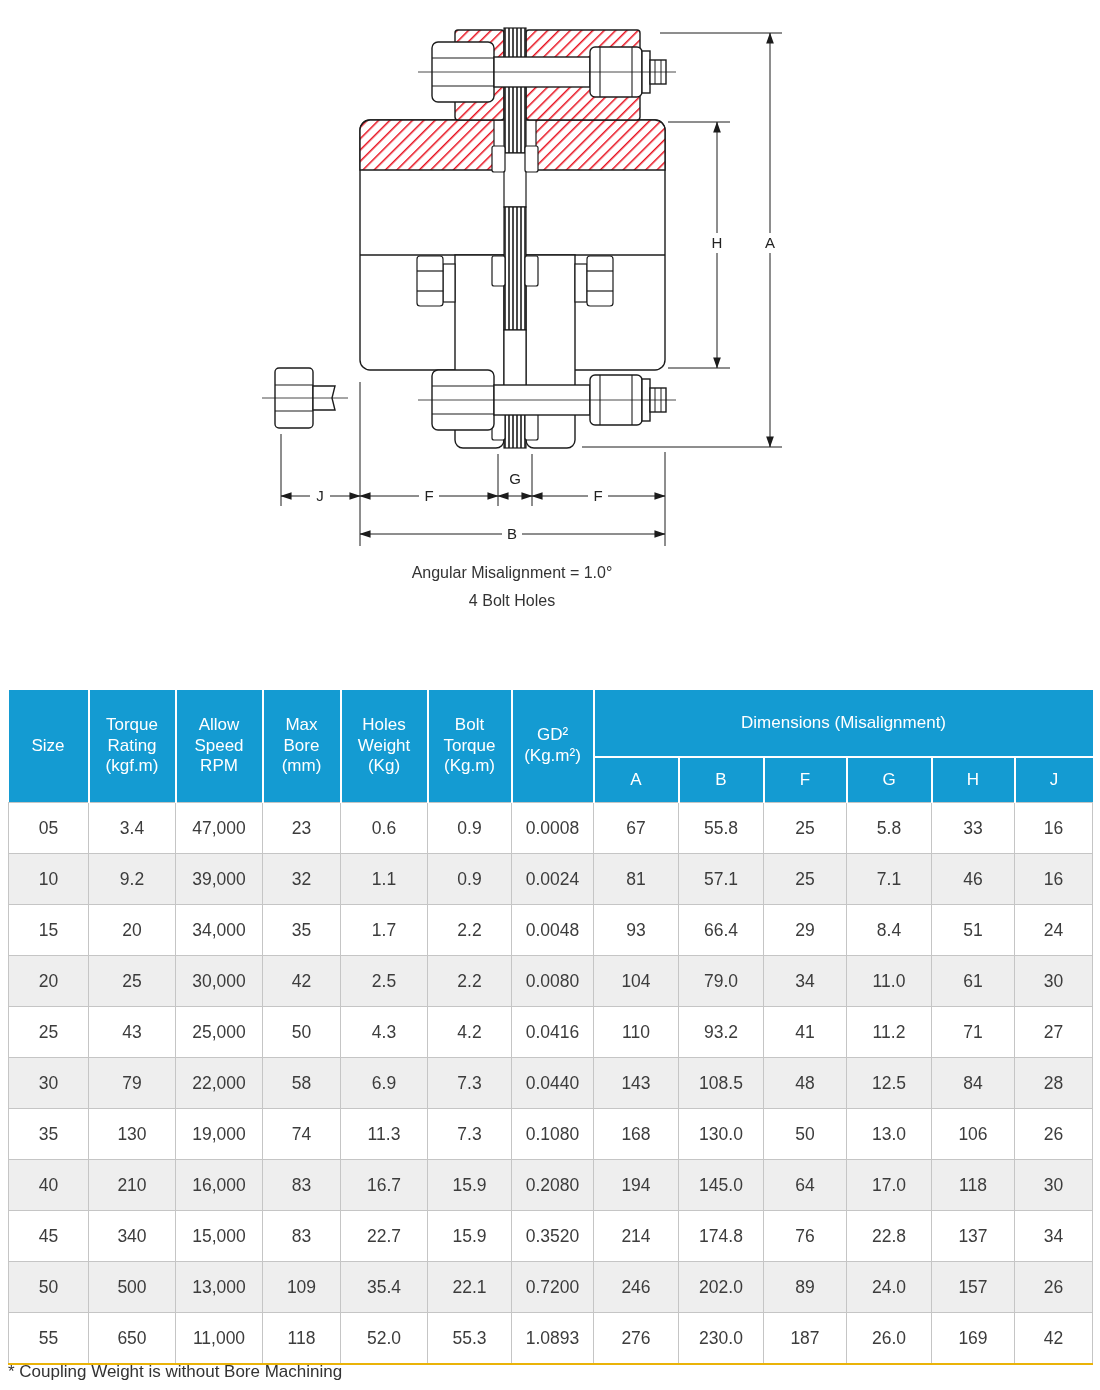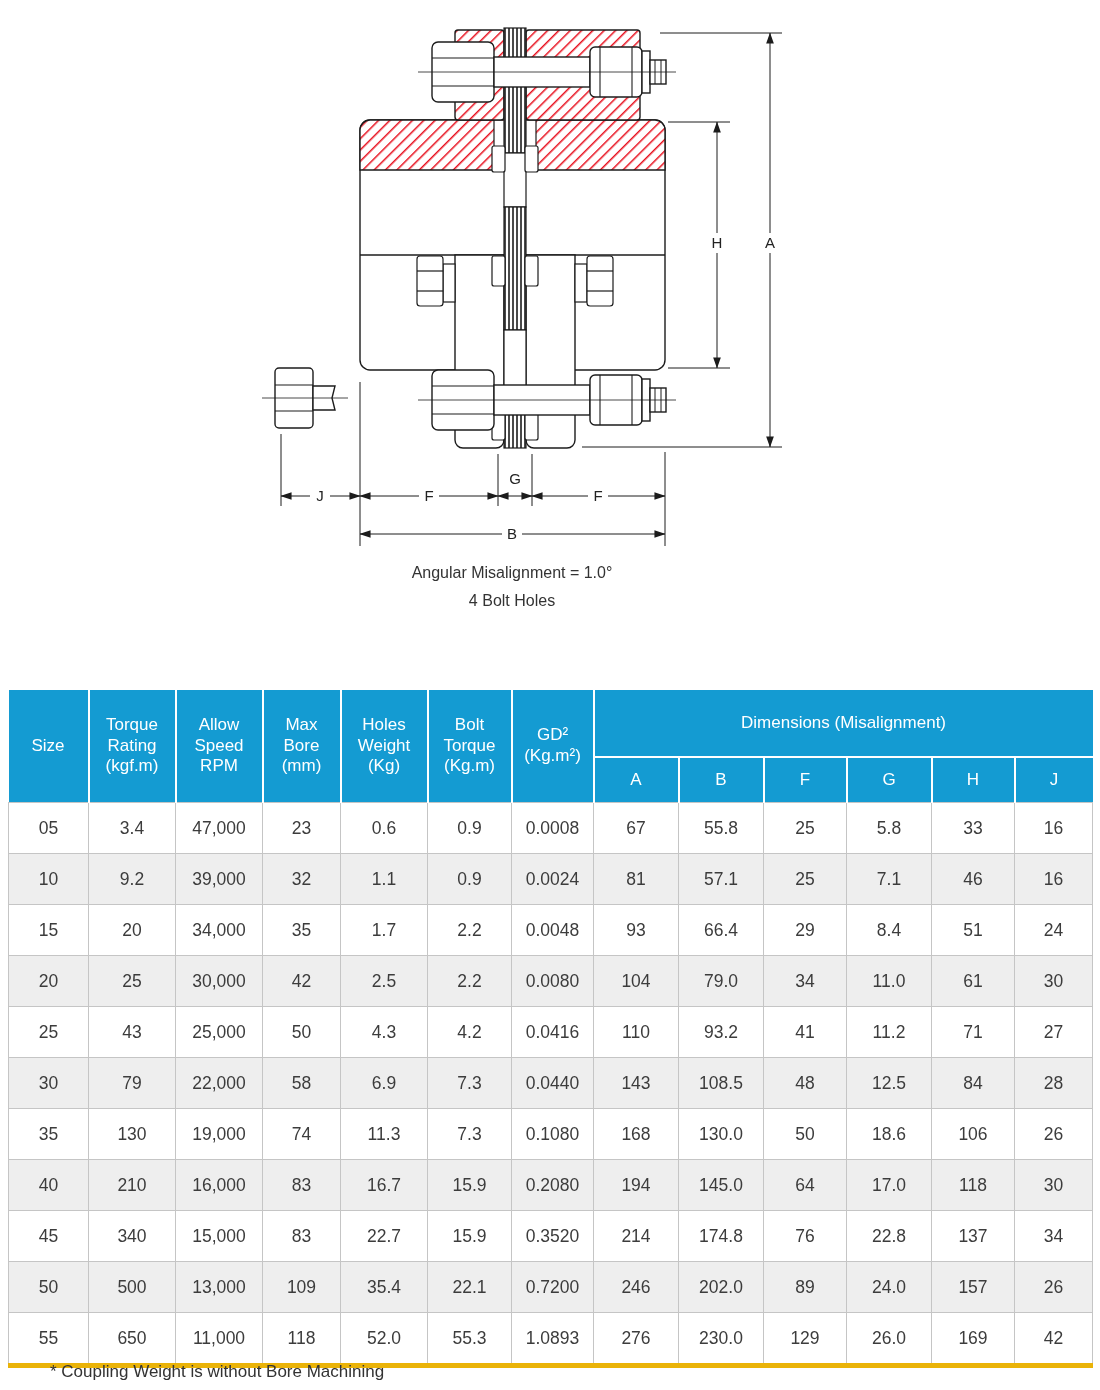--- a/index.html
+++ b/index.html
@@ -20,23 +20,23 @@
   .spec-table thead tr.group-row th{height:66px;}
   .spec-table thead tr.letter-row th{height:44px;border-top:2px solid #ffffff;}
   .spec-table thead th{border-left:2px solid #ffffff;}
   .spec-table thead tr.group-row th:first-child{border-left:none;}
   .spec-table thead th.span-head{height:110px;}
   .spec-table tbody td{
     border:1px solid #c5c5c5;height:48px;text-align:center;vertical-align:middle;
     font-size:17.5px;color:#3c3c3c;background:#ffffff;
   }
   .spec-table tbody tr.alt td{background:#eeeeee;}
-  .spec-table tbody tr:last-child td{border-bottom:5px solid #eab308;}
+  .spec-table tbody tr:last-child td{border-bottom:2px solid #eab308;}
   .foot-note{
-    position:absolute;left:8px;top:1362px;font-size:17px;color:#333333;margin-left:42px;
+    position:absolute;left:8px;top:1362px;font-size:17px;color:#333333;
   }
   svg text{font-family:"Liberation Sans", sans-serif;}
   .dimtxt{font-size:15px;fill:#222222;}
   .anntxt{font-size:16px;fill:#333333;}
 </style>
 </head>
 <body>
 
 <div class="page">
 
@@ -325,21 +325,21 @@
           <td>35</td>
           <td>130</td>
           <td>19,000</td>
           <td>74</td>
           <td>11.3</td>
           <td>7.3</td>
           <td>0.1080</td>
           <td>168</td>
           <td>130.0</td>
           <td>50</td>
-          <td>18.6</td>
+          <td>13.0</td>
           <td>106</td>
           <td>26</td>
         </tr>
         <tr class="alt">
           <td>40</td>
           <td>210</td>
           <td>16,000</td>
           <td>83</td>
           <td>16.7</td>
           <td>15.9</td>
@@ -384,21 +384,21 @@
         <tr>
           <td>55</td>
           <td>650</td>
           <td>11,000</td>
           <td>118</td>
           <td>52.0</td>
           <td>55.3</td>
           <td>1.0893</td>
           <td>276</td>
           <td>230.0</td>
-          <td>129</td>
+          <td>187</td>
           <td>26.0</td>
           <td>169</td>
           <td>42</td>
         </tr>
       </tbody>
   </table>
 
   <div class="foot-note">* Coupling Weight is without Bore Machining</div>
 
 </div>

